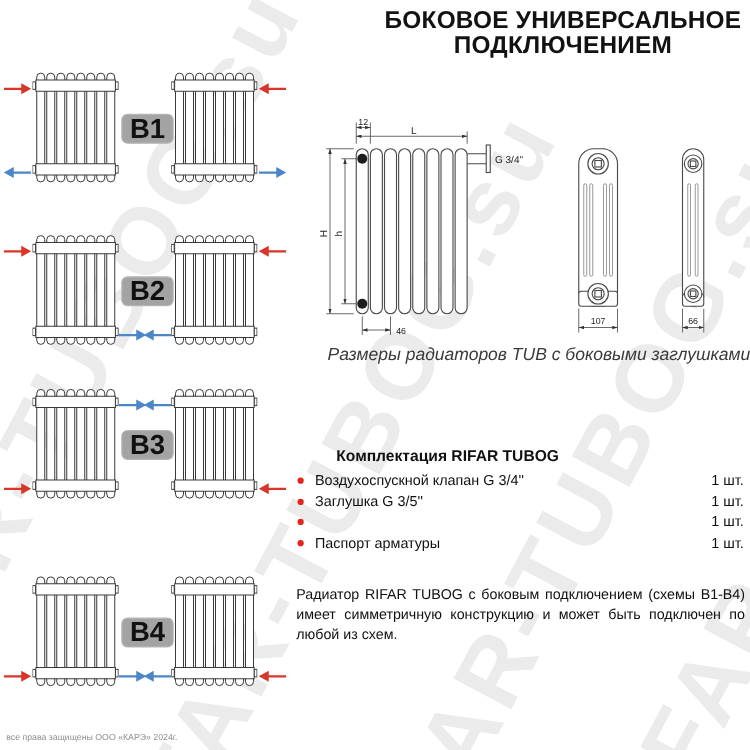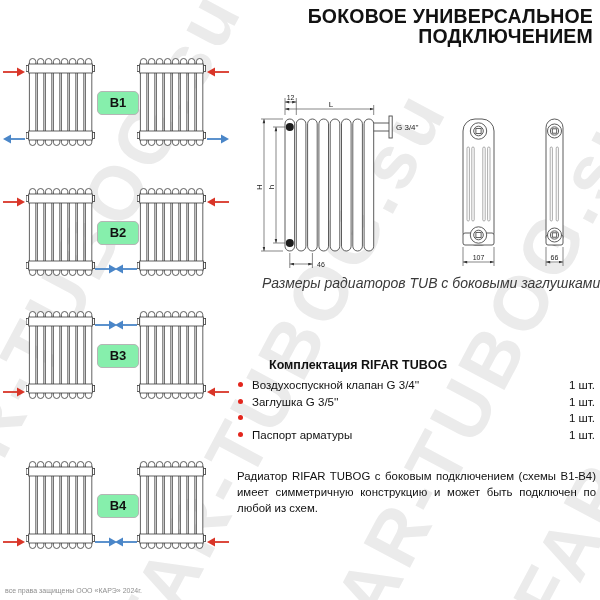--- a/index.html
+++ b/index.html
@@ -12,30 +12,30 @@
       color:#ebebeb;white-space:nowrap;transform:rotate(-62deg);transform-origin:0 0;
       user-select:none;}
   .wm1{left:-150px;top:600px;}
   .wm2{left:55px;top:700px;}
   .wm3{left:255px;top:710px;}
   .wm4{left:455px;top:670px;}
 
   .layer{position:absolute;z-index:1;}
 
   
-  .title{right:7px;top:6px;text-align:right;font-size:19.5px;font-weight:800;
+  .title{right:7px;top:6px;text-align:center;font-size:19.5px;font-weight:800;
          line-height:1.05;color:#121212;letter-spacing:.2px;}
 
   
   .scheme-row{position:absolute;left:0;width:232px;height:112px;z-index:1;}
   .rad{position:absolute;top:12px;width:69px;height:90px;}
   .rad svg{display:block;}
   .scheme-label{position:absolute;left:97px;top:46px;width:40px;height:22px;
-      background:#86efac;border:1.3px solid #b5b5b5;border-radius:5px;
-      font-size:13px;font-weight:bold;color:#111;text-align:center;line-height:22px;}
+      background:#a3a3a3;border:1.3px solid #b5b5b5;border-radius:5px;
+      font-size:22px;font-weight:bold;color:#111;text-align:center;line-height:22px;}
   .arrow{position:absolute;width:22px;height:10px;}
 
   
   .drawing{left:255px;top:95px;width:345px;height:195px;}
   .draw-caption{position:absolute;left:7px;top:180px;font-size:14px;font-style:italic;
       color:#3a3a3a;white-space:nowrap;}
   .dim{font-size:7px;fill:#222;}
   .dimbig{font-size:8px;fill:#222;}
 
   

